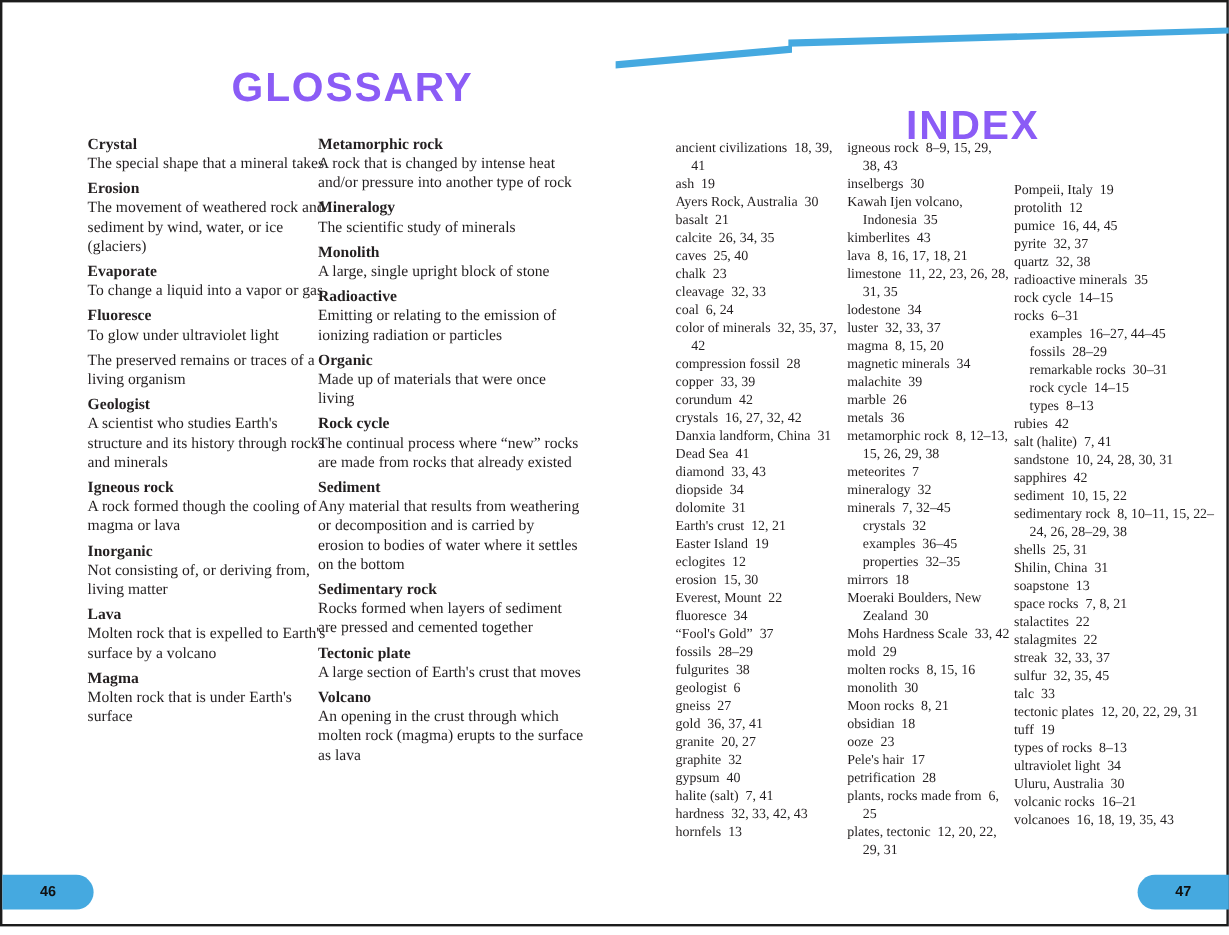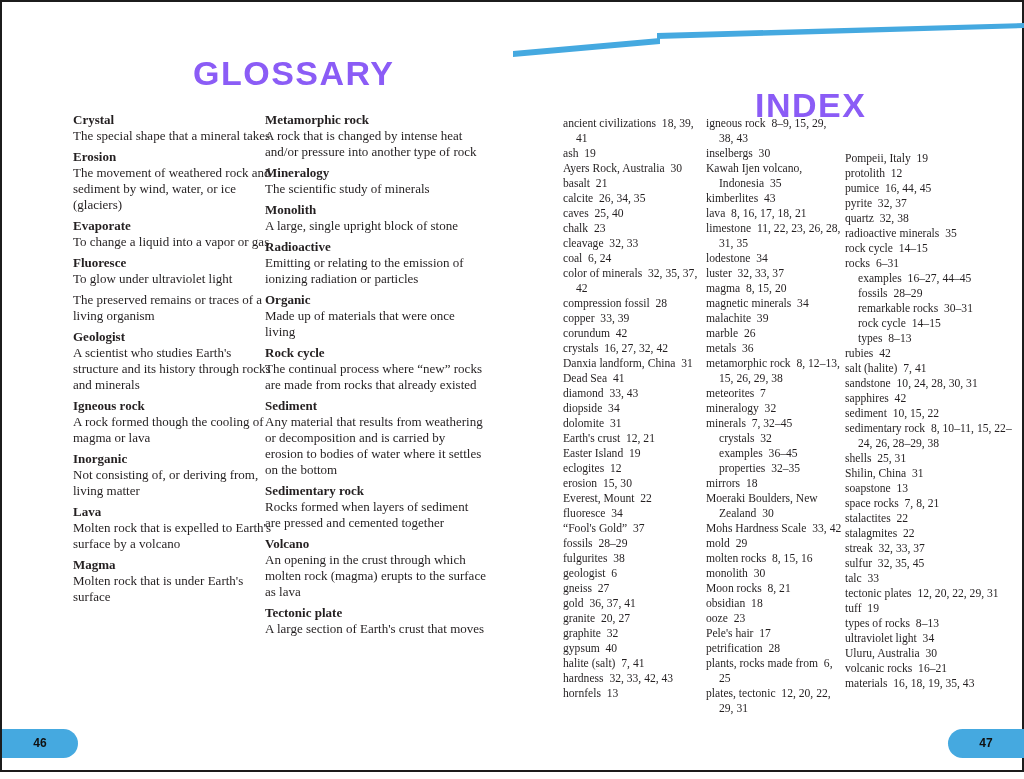--- a/index.html
+++ b/index.html
@@ -151,26 +151,26 @@
     </div>
     <div class="g-entry">
       <div class="g-term">Sediment</div>
       <div class="g-def">Any material that results from weathering or decomposition and is carried by erosion to bodies of water where it settles on the bottom</div>
     </div>
     <div class="g-entry">
       <div class="g-term">Sedimentary rock</div>
       <div class="g-def">Rocks formed when layers of sediment are pressed and cemented together</div>
     </div>
     <div class="g-entry">
+      <div class="g-term">Tectonic plate</div>
+      <div class="g-def">A large section of Earth's crust that moves</div>
+    </div>
+    <div class="g-entry">
       <div class="g-term">Volcano</div>
       <div class="g-def">An opening in the crust through which molten rock (magma) erupts to the surface as lava</div>
-    </div>
-    <div class="g-entry">
-      <div class="g-term">Tectonic plate</div>
-      <div class="g-def">A large section of Earth's crust that moves</div>
     </div>
   </div>
 
 <div id="index-title" class="page-title">INDEX</div>
 <div id="i-col-1" class="i-col">
     <div class="i-entry"><span class="i-term">ancient civilizations</span> <span class="i-pages">18, 39, 41</span></div>
     <div class="i-entry"><span class="i-term">ash</span> <span class="i-pages">19</span></div>
     <div class="i-entry"><span class="i-term">Ayers Rock, Australia</span> <span class="i-pages">30</span></div>
     <div class="i-entry"><span class="i-term">basalt</span> <span class="i-pages">21</span></div>
     <div class="i-entry"><span class="i-term">calcite</span> <span class="i-pages">26, 34, 35</span></div>
@@ -270,17 +270,17 @@
     <div class="i-entry"><span class="i-term">stalagmites</span> <span class="i-pages">22</span></div>
     <div class="i-entry"><span class="i-term">streak</span> <span class="i-pages">32, 33, 37</span></div>
     <div class="i-entry"><span class="i-term">sulfur</span> <span class="i-pages">32, 35, 45</span></div>
     <div class="i-entry"><span class="i-term">talc</span> <span class="i-pages">33</span></div>
     <div class="i-entry"><span class="i-term">tectonic plates</span> <span class="i-pages">12, 20, 22, 29, 31</span></div>
     <div class="i-entry"><span class="i-term">tuff</span> <span class="i-pages">19</span></div>
     <div class="i-entry"><span class="i-term">types of rocks</span> <span class="i-pages">8–13</span></div>
     <div class="i-entry"><span class="i-term">ultraviolet light</span> <span class="i-pages">34</span></div>
     <div class="i-entry"><span class="i-term">Uluru, Australia</span> <span class="i-pages">30</span></div>
     <div class="i-entry"><span class="i-term">volcanic rocks</span> <span class="i-pages">16–21</span></div>
-    <div class="i-entry"><span class="i-term">materials</span> <span class="i-pages">16, 18, 19, 35, 43</span></div>
+    <div class="i-entry"><span class="i-term">volcanoes</span> <span class="i-pages">16, 18, 19, 35, 43</span></div>
   </div>
 
 <div id="badge-left" class="page-badge accent-bg" style="background: rgb(69, 169, 224);">46</div>
 <div id="badge-right" class="page-badge accent-bg" style="background: rgb(69, 169, 224);">47</div>
 
 </body></html>

